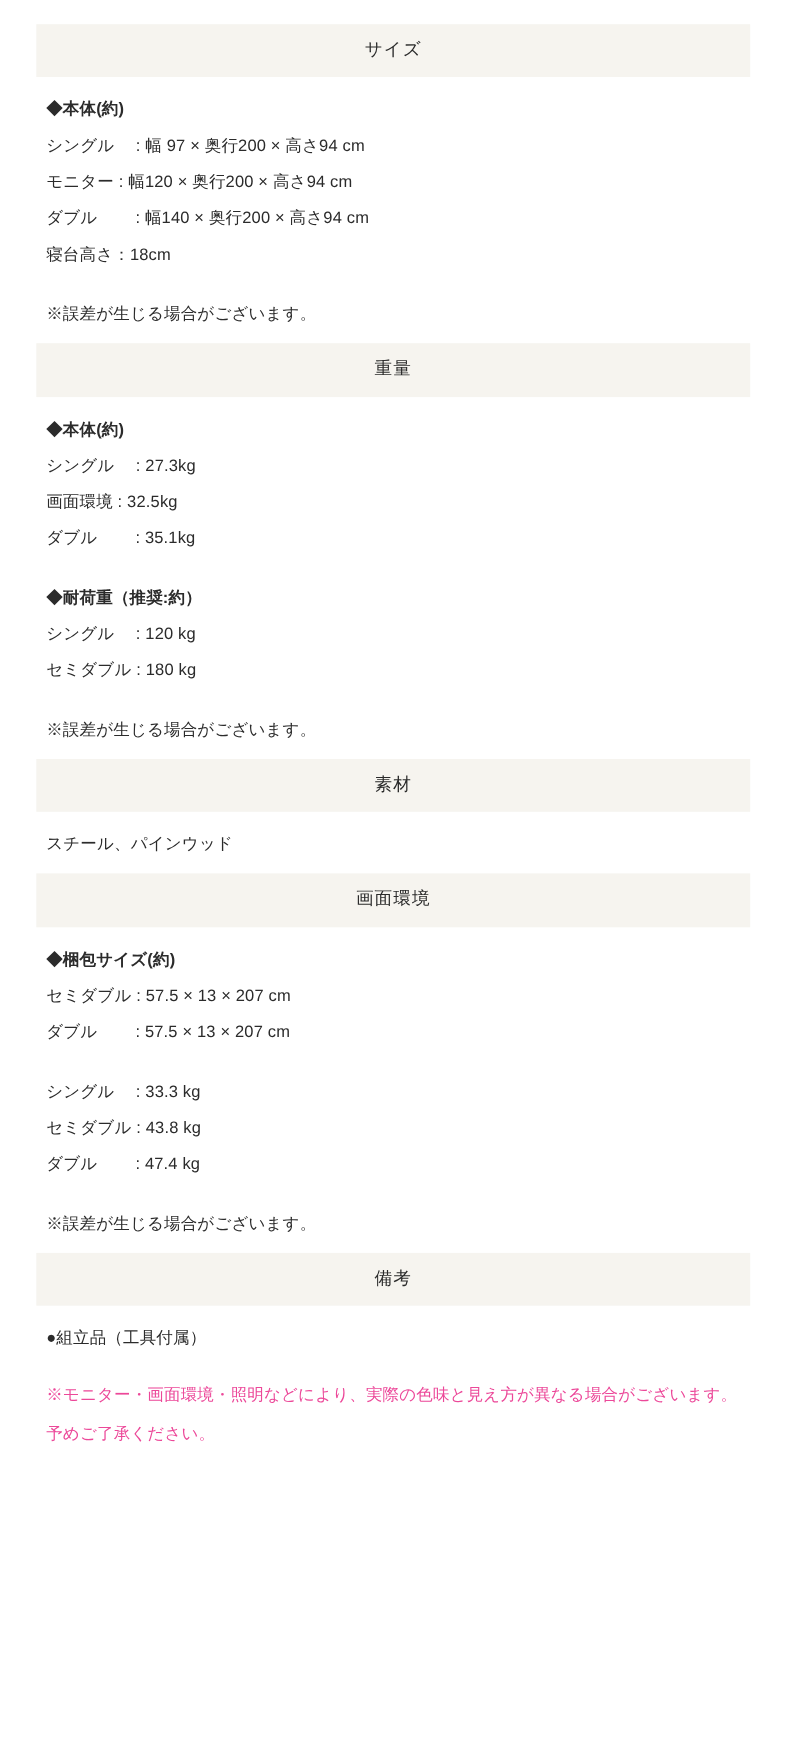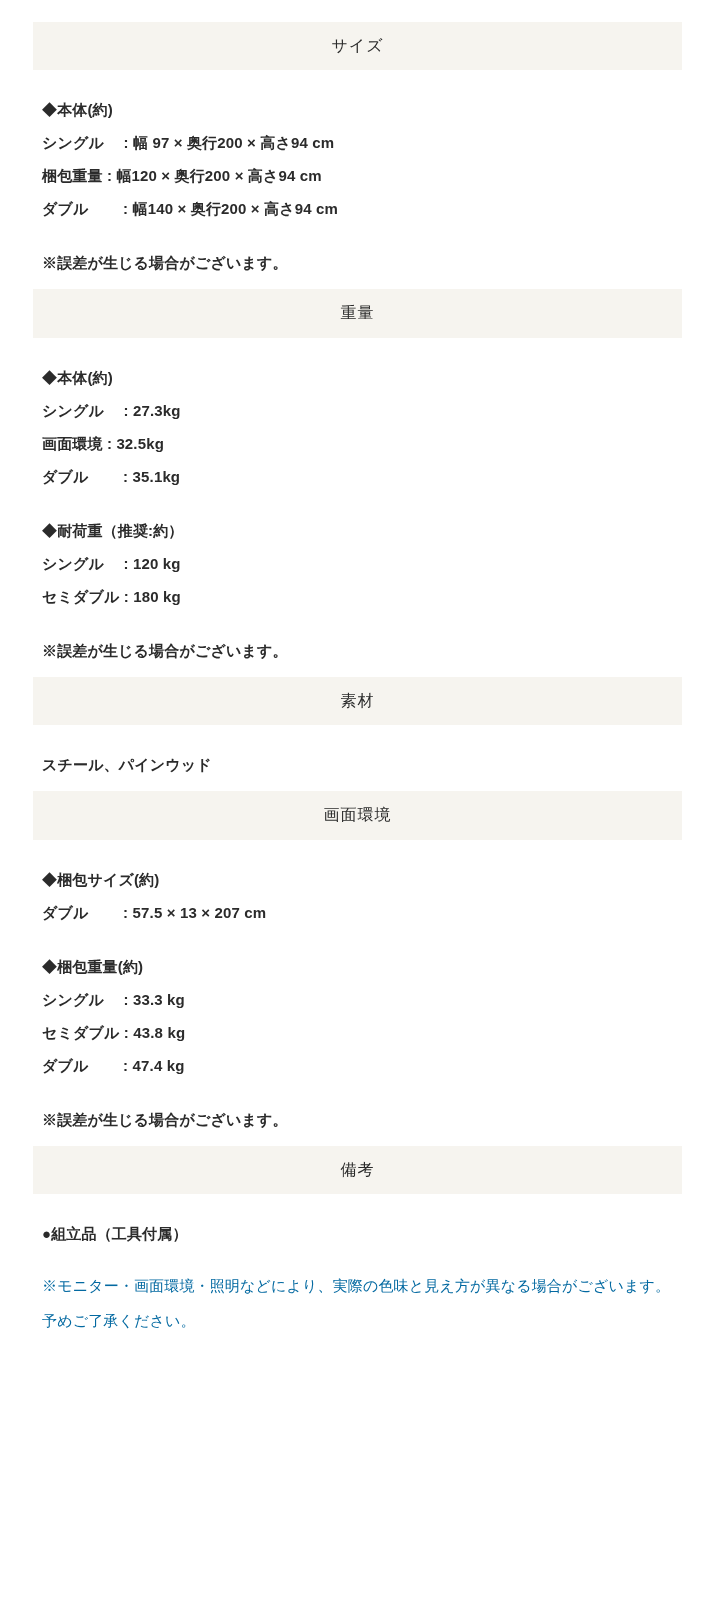--- a/index.html
+++ b/index.html
@@ -29,58 +29,58 @@
     color: #2a2a2a;
     font-size: 16px;
     line-height: 1.4;
     text-align: center;
     padding: 13px 0 13px 0;
     letter-spacing: 0.06em;
     margin: 0 33px 0 33px;
     box-sizing: border-box;
   }
   .section-body {
-    padding: 23px 40px 10px 42px;
+    padding: 13px 40px 10px 42px;
     box-sizing: border-box;
   }
   .line {
     font-size: 15px;
     line-height: 33px;
     color: #2b2b2b;
     letter-spacing: 0.01em;
     white-space: pre;
-    font-weight: bold;
   }
   .line.bold-head {
     font-weight: 700;
     letter-spacing: 0.01em;
   }
   .spacer {
     height: 21px;
   }
   .footnote {
     padding: 8px 44px 30px 42px;
     font-size: 15px;
     line-height: 35px;
-    color: #0369a1;
+    color: #ec4899;
     letter-spacing: 0.01em;
   }
 </style>
 </head>
 <body>
 
 <div class="page">
   <div id="sections-root">
       <div class="section">
         <div class="section-header">サイズ</div>
         <div class="section-body">
           <div class="line bold-head">◆本体(約)</div>
           <div class="line">シングル　 : 幅 97 × 奥行200 × 高さ94 cm</div>
-          <div class="line">梱包重量 : 幅120 × 奥行200 × 高さ94 cm</div>
+          <div class="line">モニター : 幅120 × 奥行200 × 高さ94 cm</div>
           <div class="line">ダブル　　 : 幅140 × 奥行200 × 高さ94 cm</div>
+          <div class="line">寝台高さ：18cm</div>
           <div class="spacer"></div>
           <div class="line">※誤差が生じる場合がございます。</div>
         </div>
       </div>
       <div class="section">
         <div class="section-header">重量</div>
         <div class="section-body">
           <div class="line bold-head">◆本体(約)</div>
           <div class="line">シングル　 : 27.3kg</div>
           <div class="line">画面環境 : 32.5kg</div>
@@ -96,23 +96,23 @@
       <div class="section">
         <div class="section-header">素材</div>
         <div class="section-body">
           <div class="line">スチール、パインウッド</div>
         </div>
       </div>
       <div class="section">
         <div class="section-header">画面環境</div>
         <div class="section-body">
           <div class="line bold-head">◆梱包サイズ(約)</div>
+          <div class="line">セミダブル : 57.5 × 13 × 207 cm</div>
           <div class="line">ダブル　　 : 57.5 × 13 × 207 cm</div>
           <div class="spacer"></div>
-          <div class="line bold-head">◆梱包重量(約)</div>
           <div class="line">シングル　 : 33.3 kg</div>
           <div class="line">セミダブル : 43.8 kg</div>
           <div class="line">ダブル　　 : 47.4 kg</div>
           <div class="spacer"></div>
           <div class="line">※誤差が生じる場合がございます。</div>
         </div>
       </div>
       <div class="section">
         <div class="section-header">備考</div>
         <div class="section-body">

